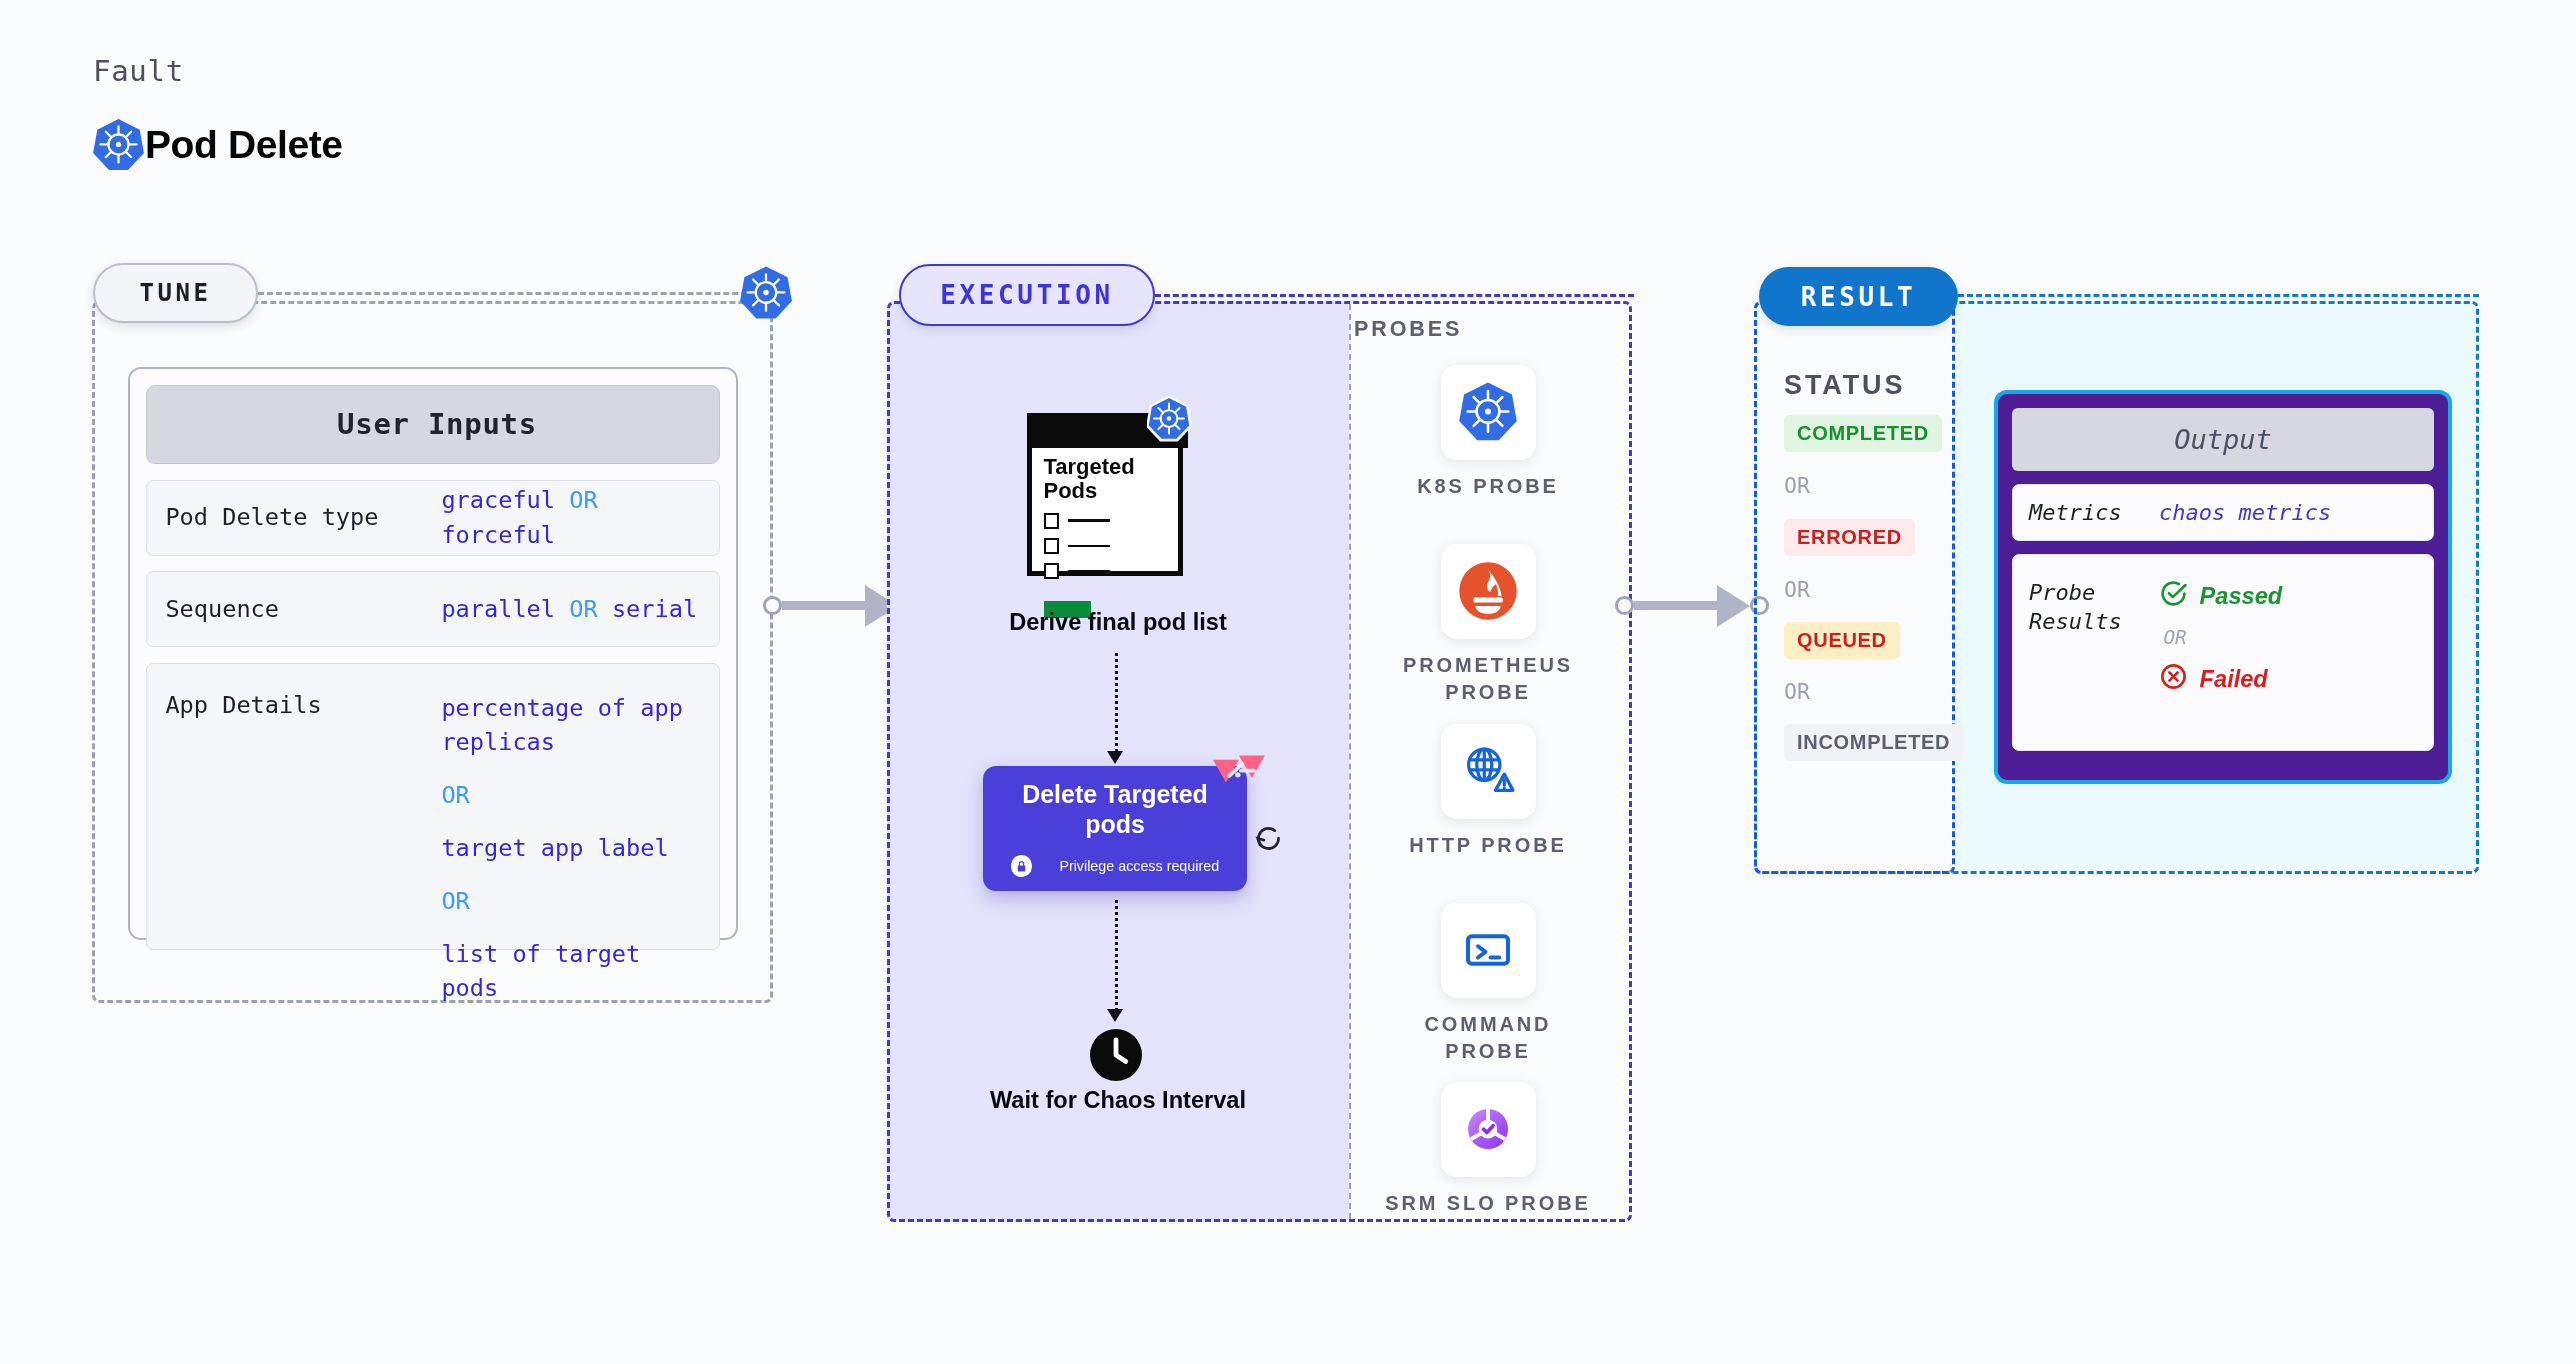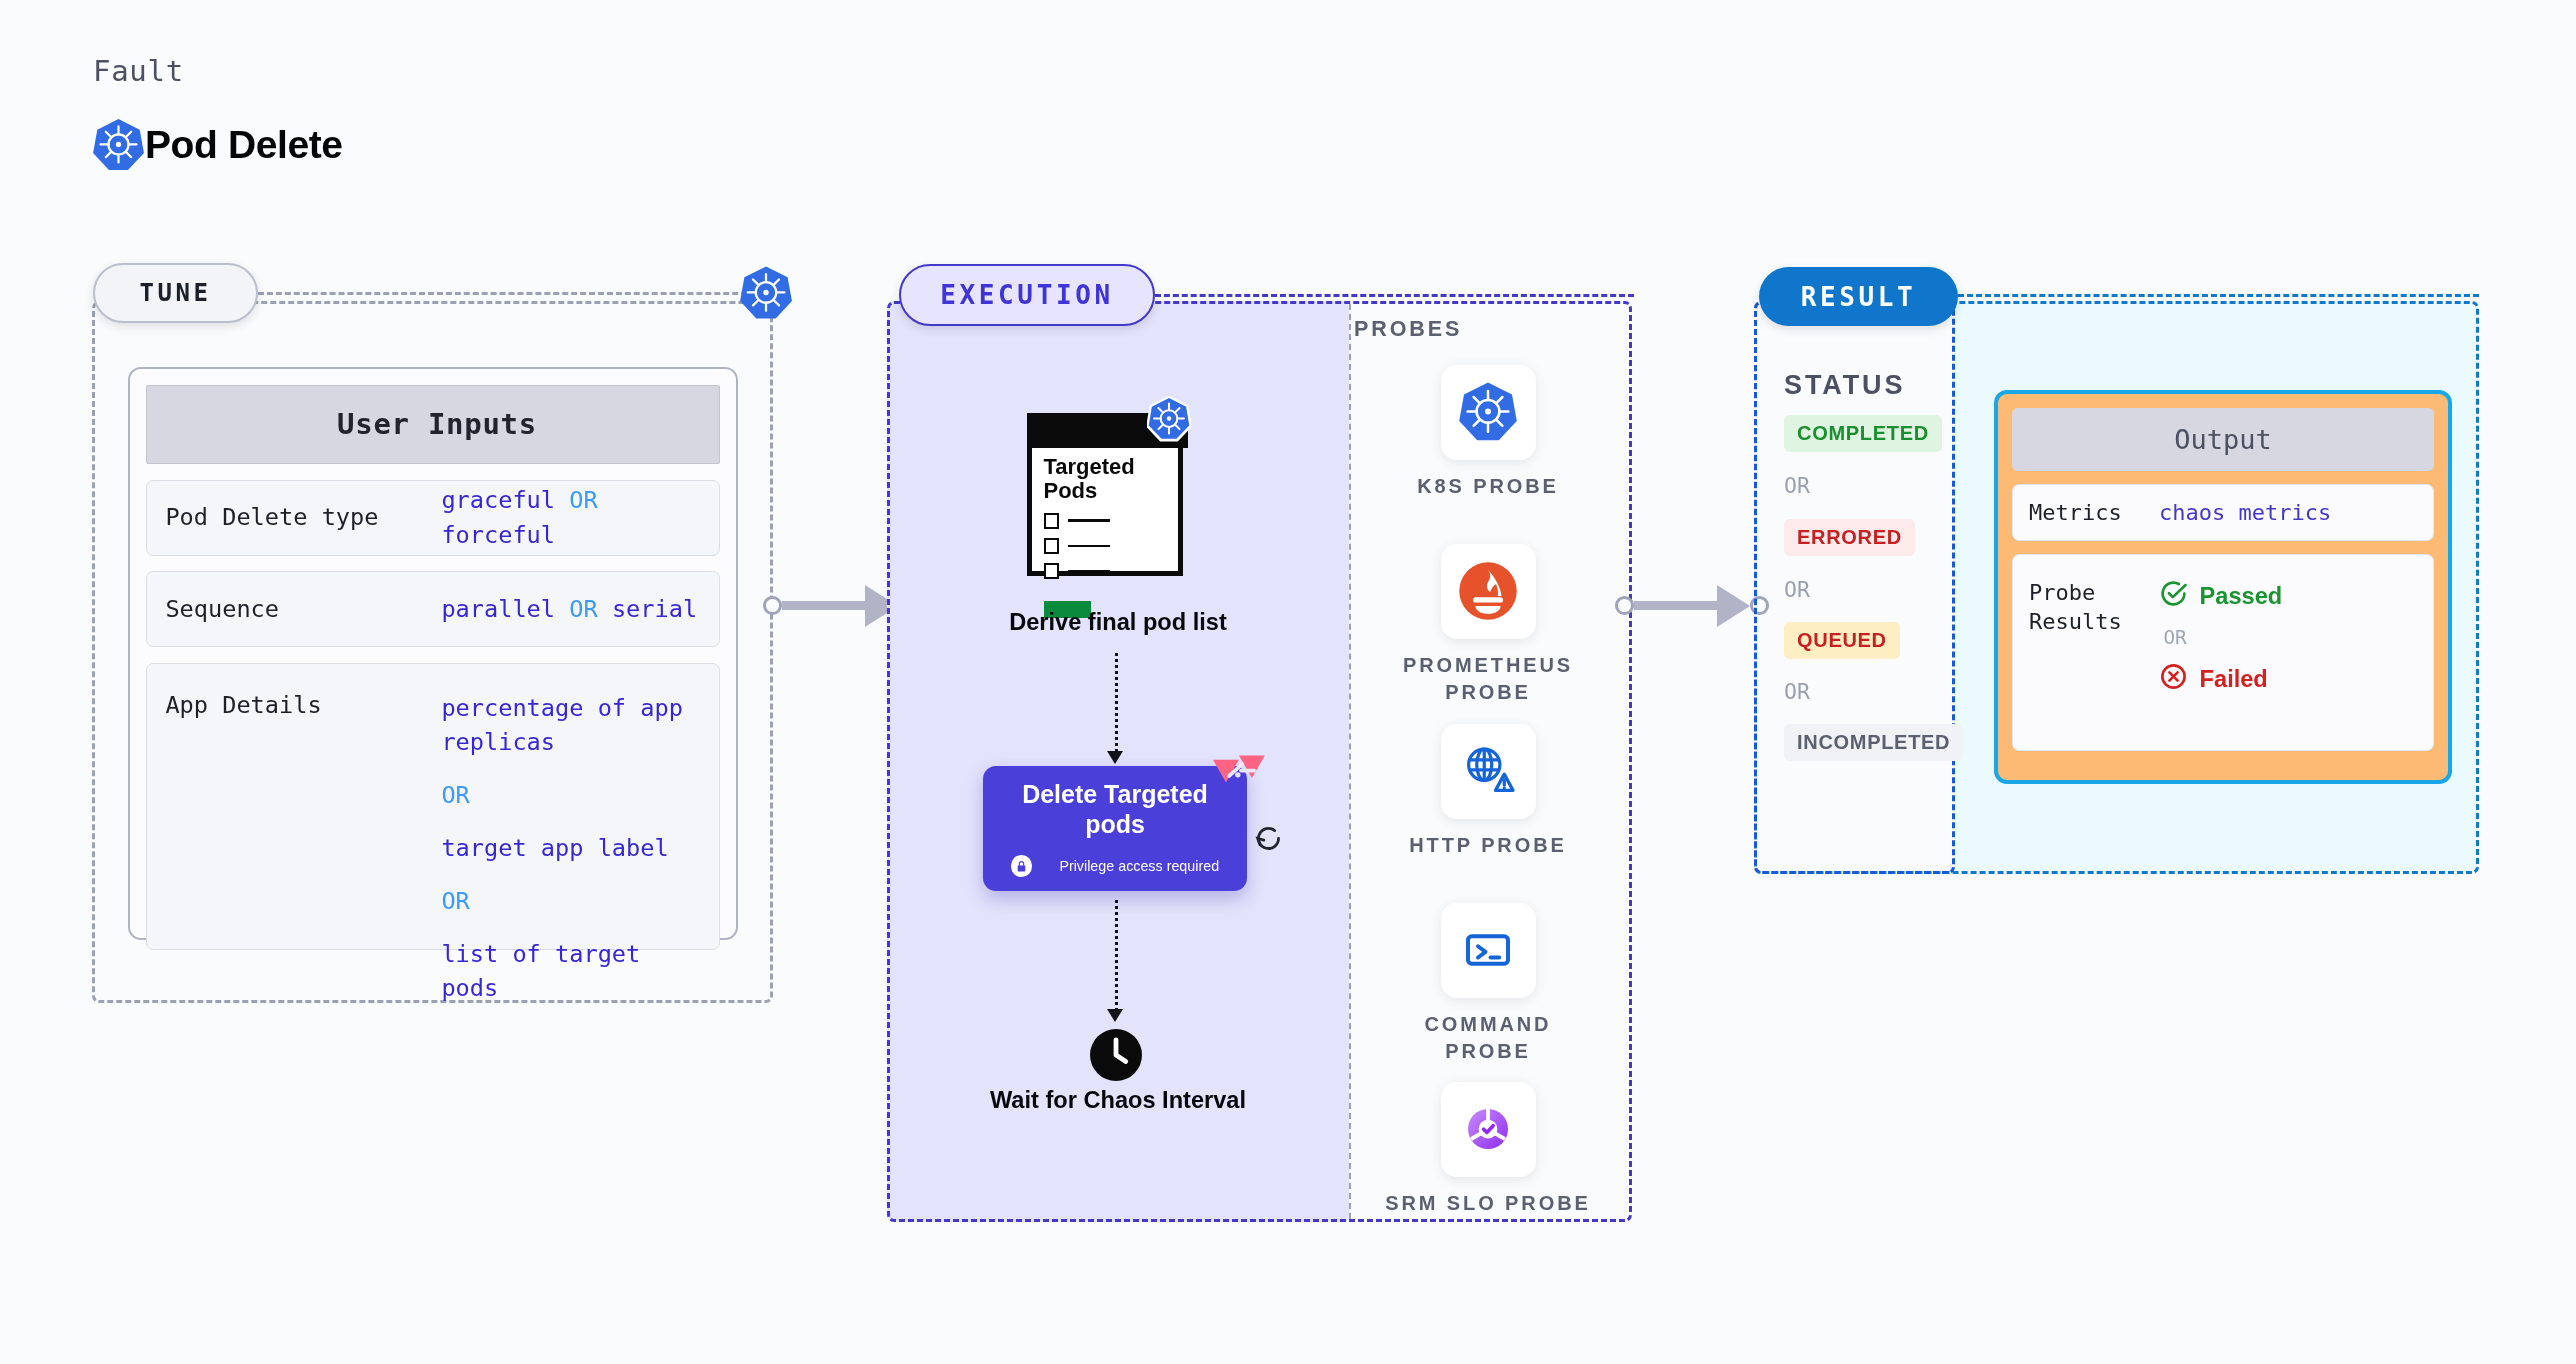--- a/index.html
+++ b/index.html
@@ -54,21 +54,21 @@
   }
   .k8s-badge-tune { position: absolute; left: 739px; top: 265px; }
 
   
   #user-inputs-card {
     position: absolute; left: 128px; top: 367px; width: 610px; height: 573px;
     background: #fcfcfe; border: 2.9px solid #aeb4c2; border-radius: 13px;
     padding: 15.8px;
   }
   .ui-head {
-    height: 79px; background: #d6d7e1; border: 1.4px solid #c2c4d2; border-radius: 2px;
+    height: 79px; background: #d6d7e1; border: 1.4px solid #c2c4d2; border-radius: 9px;
     display: flex; align-items: center; justify-content: center;
     font-family: "DejaVu Sans Mono", monospace; font-size: 29px; font-weight: 700;
     color: #21242f; letter-spacing: 0.7px; padding-left: 8px;
   }
   .ui-row {
     margin-top: 15.8px; background: #f5f6fa; border: 1.4px solid #dcdee7; border-radius: 7.2px;
     display: flex; align-items: center; padding: 0 18.6px;
     font-family: "DejaVu Sans Mono", monospace; font-size: 23.6px; color: #1d2029;
   }
   .ui-row.h1 { height: 76px; }
@@ -213,21 +213,21 @@
     font-size: 20px; font-weight: 700; letter-spacing: 0.7px;
   }
   .or-text {
     position: absolute; left: 1784px; font-size: 21.5px; color: #9aa0ae;
     font-family: "DejaVu Sans Mono", monospace;
   }
 
   
   #output-card {
     position: absolute; left: 1994px; top: 390px; width: 458px; height: 394px;
-    background: #fdba74; border: 4.3px solid #18a8e8; border-radius: 13px; padding: 14.3px;
+    background: #4c1d95; border: 4.3px solid #18a8e8; border-radius: 13px; padding: 14.3px; font-style: italic;
   }
   .out-head {
     height: 63px; background: #d6d7e1; border-radius: 5.7px;
     display: flex; align-items: center; justify-content: center;
     font-family: "DejaVu Sans Mono", monospace; font-size: 27px; color: #4b5162;
   }
   .out-row {
     margin-top: 13px; background: #fbfbfd; border: 1.4px solid #e4e6ee; border-radius: 7.2px;
     display: flex; padding: 0 15.8px; font-family: "DejaVu Sans Mono", monospace;
     font-size: 22px; color: #1d2029;

